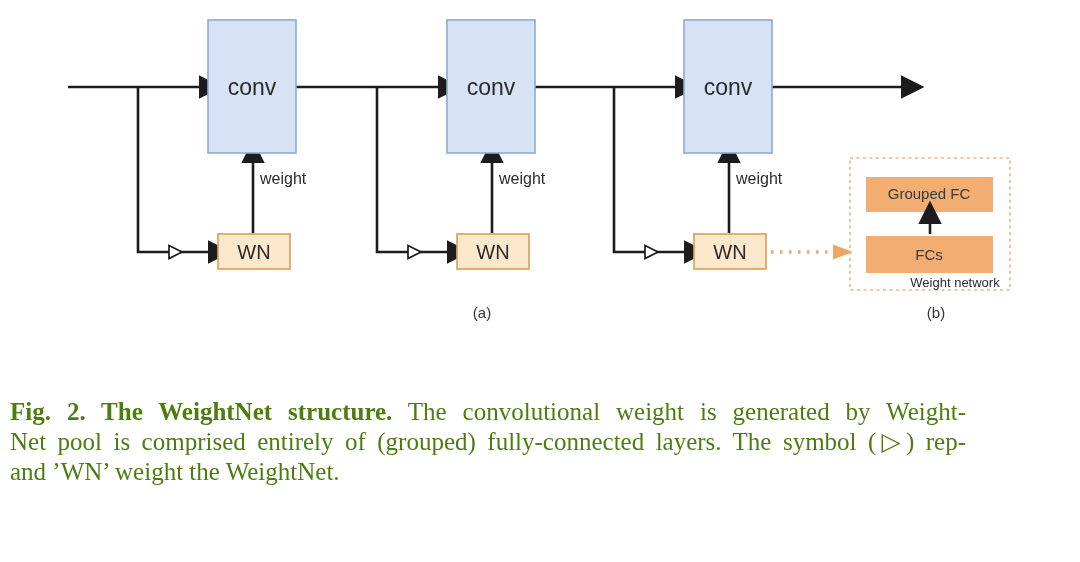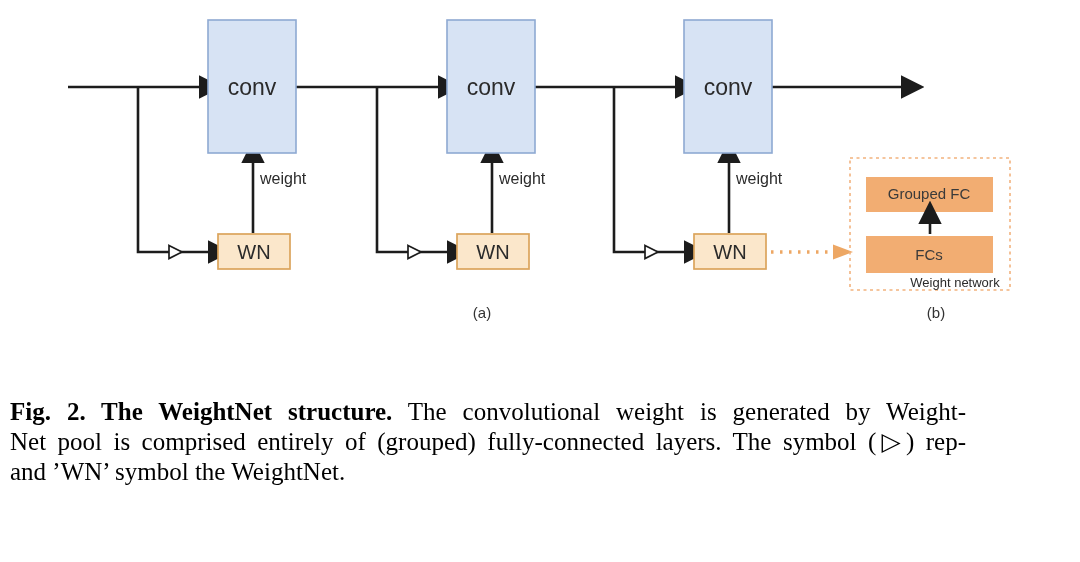--- a/index.html
+++ b/index.html
@@ -33,21 +33,21 @@
   .weight-label  { font-size: 16px; text-anchor: start; }
   .fc-label      { font-size: 15px; text-anchor: middle; fill: #3a3a3a; }
   .panel-caption { font-size: 13px; text-anchor: middle; fill: #2b2b2b; }
   .sublabel      { font-size: 15px; text-anchor: middle; fill: #333333; }
 
   
   .caption {
     margin: 57px 14px 0 10px;
     font-family: "Liberation Serif", serif;
     font-size: 25px;
-    color: #000000;
+    color: #4d7c0f;
   }
   .cap-line {
     line-height: 30px;
     text-align: justify;
     text-align-last: justify;
     white-space: normal;
   }
   .cap-line.last { text-align-last: left; }
   .b { font-weight: bold; }
   .m { font-style: italic; }
@@ -115,16 +115,16 @@
       <text class="panel-caption" x="955" y="287">Weight network</text>
     </g>
 
     <text class="sublabel" x="482" y="318">(a)</text>
     <text class="sublabel" x="936" y="318">(b)</text>
   </svg>
 
   <div class="caption">
     <div class="cap-line"><span class="b">Fig. 2. The WeightNet structure.</span><span> The convolutional weight is generated by Weight-</span></div>
     <div class="cap-line"><span>Net pool is comprised entirely of (grouped) fully-connected layers. The symbol (▷) rep-</span></div>
-    <div class="cap-line last"><span>and ’WN’ symbol the WeightNet.</span></div>
+    <div class="cap-line last"><span>and ’WN’ weight the WeightNet.</span></div>
   </div>
 
 </div>
 
 </body></html>

